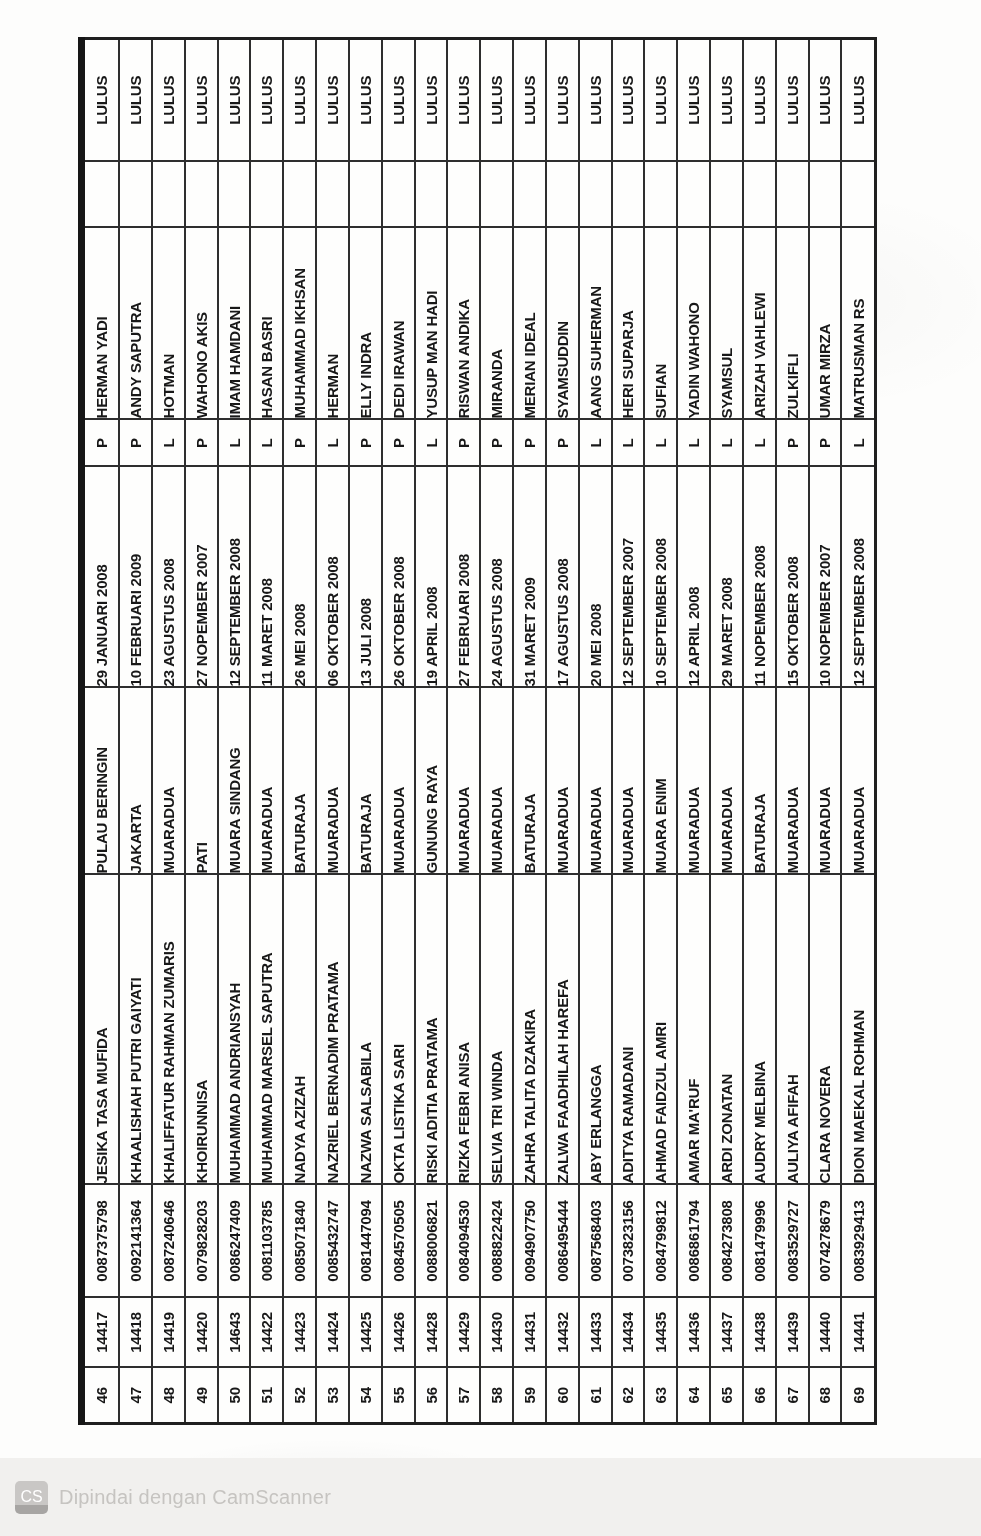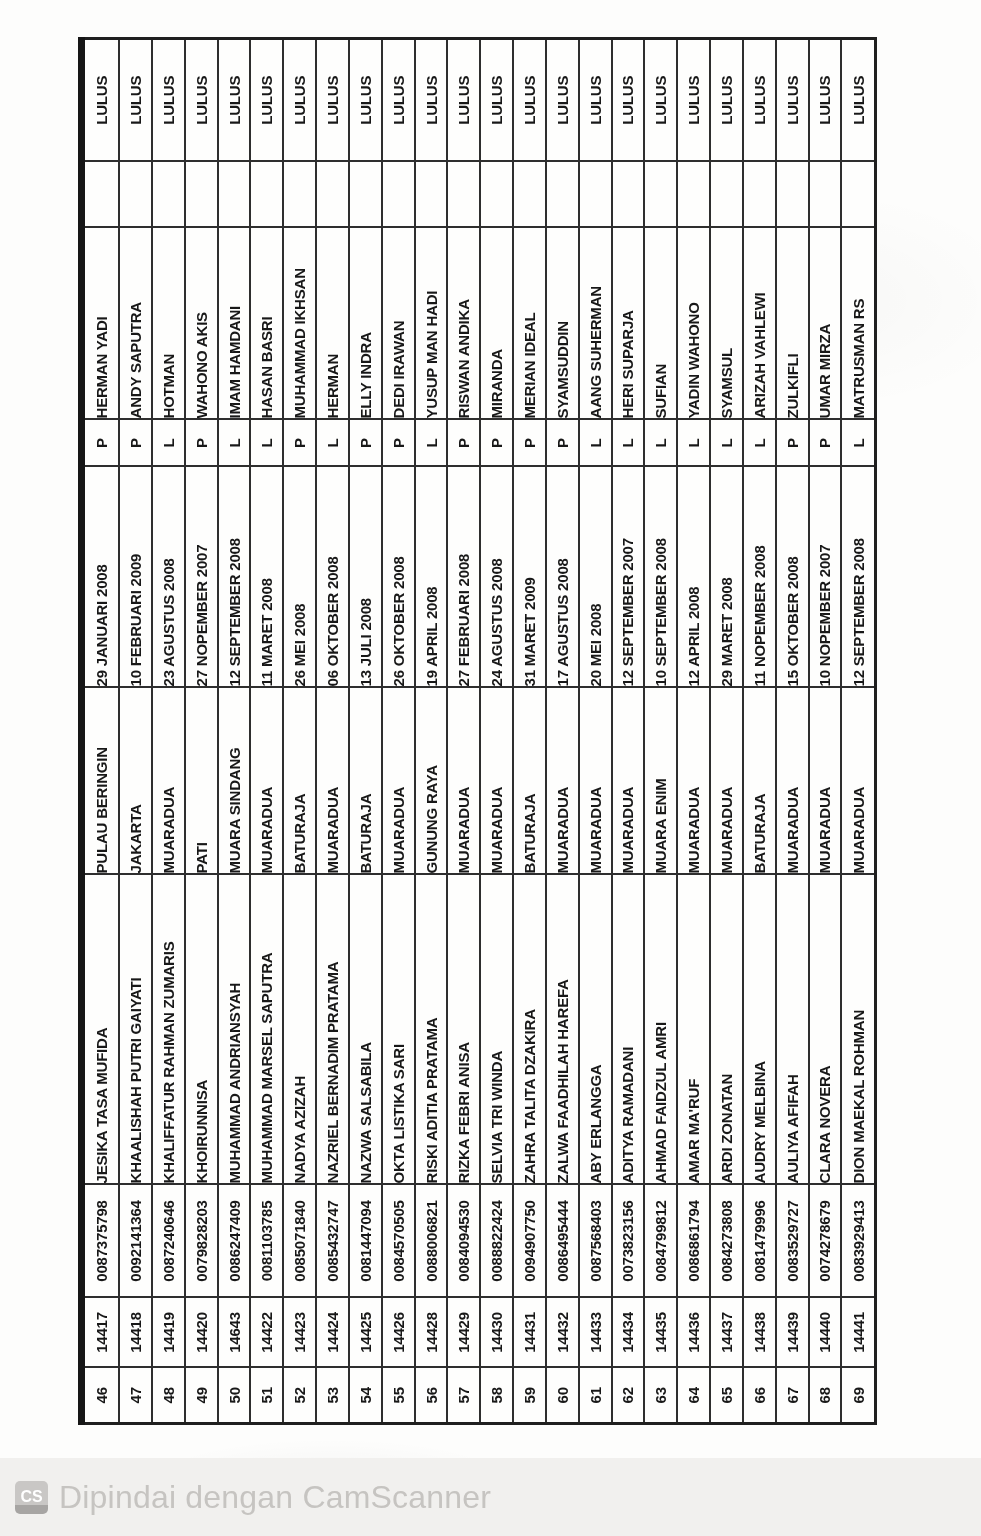--- a/index.html
+++ b/index.html
@@ -81,31 +81,31 @@
     align-items: center;
     padding-left: 15px;
     box-sizing: border-box;
   }
   .cs-badge {
     width: 33px;
     height: 33px;
     border-radius: 5px;
     background: linear-gradient(180deg, #c9c7c5 0 72%, #a7a5a3 72% 100%);
     color: #ffffff;
-    font-weight: bold;
+    font-weight: normal;
     font-size: 16px;
     display: flex;
     align-items: center;
     justify-content: center;
     margin-right: 11px;
     flex: 0 0 auto;
   }
   .footer-text {
     color: #c6c4c1;
-    font-size: 32px;
+    font-size: 20px;
     font-weight: normal;
     letter-spacing: 0.2px;
   }
 </style>
 </head>
 <body>
 
 <div class="scan-page">
 
   <div class="rot-wrap">

